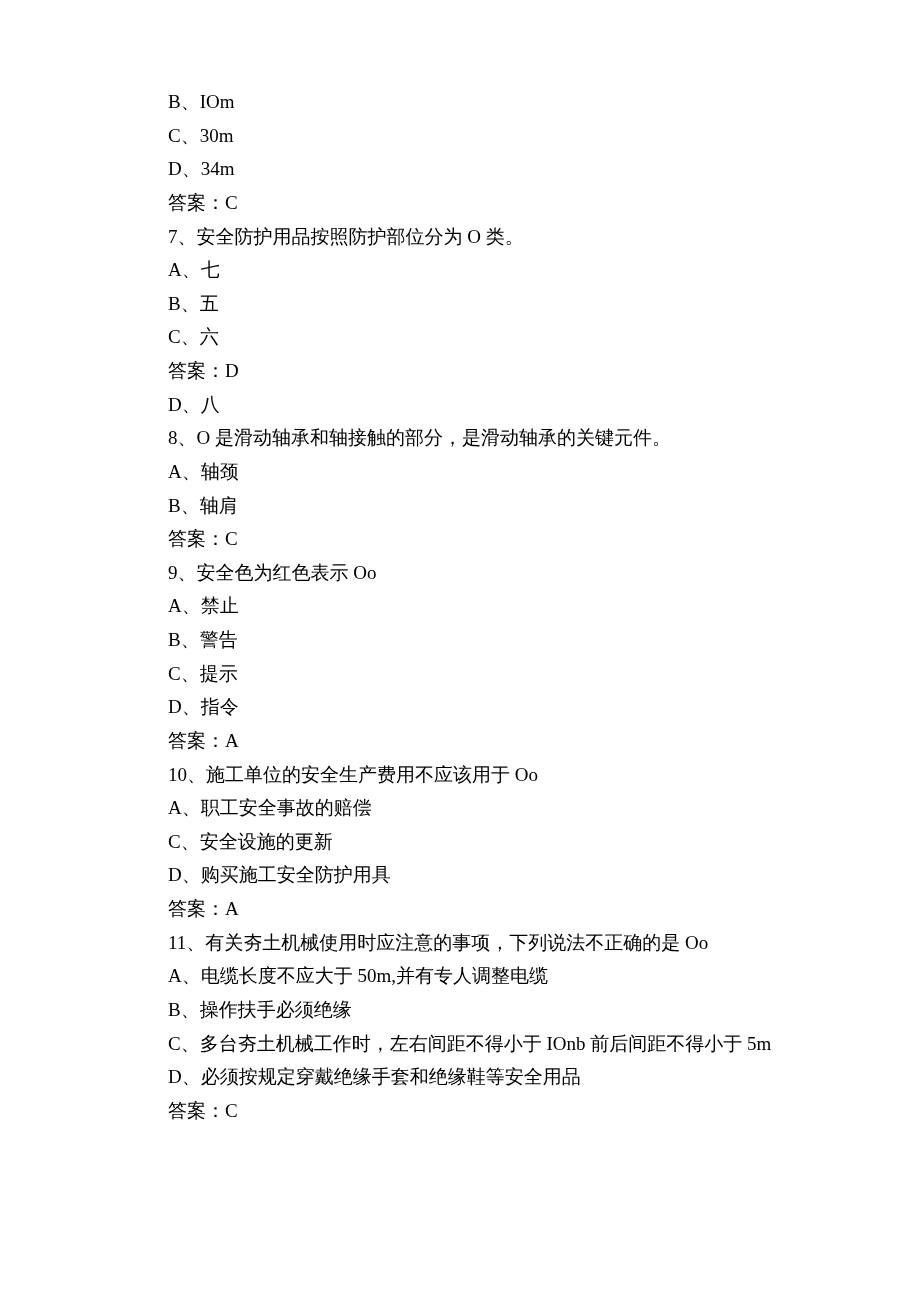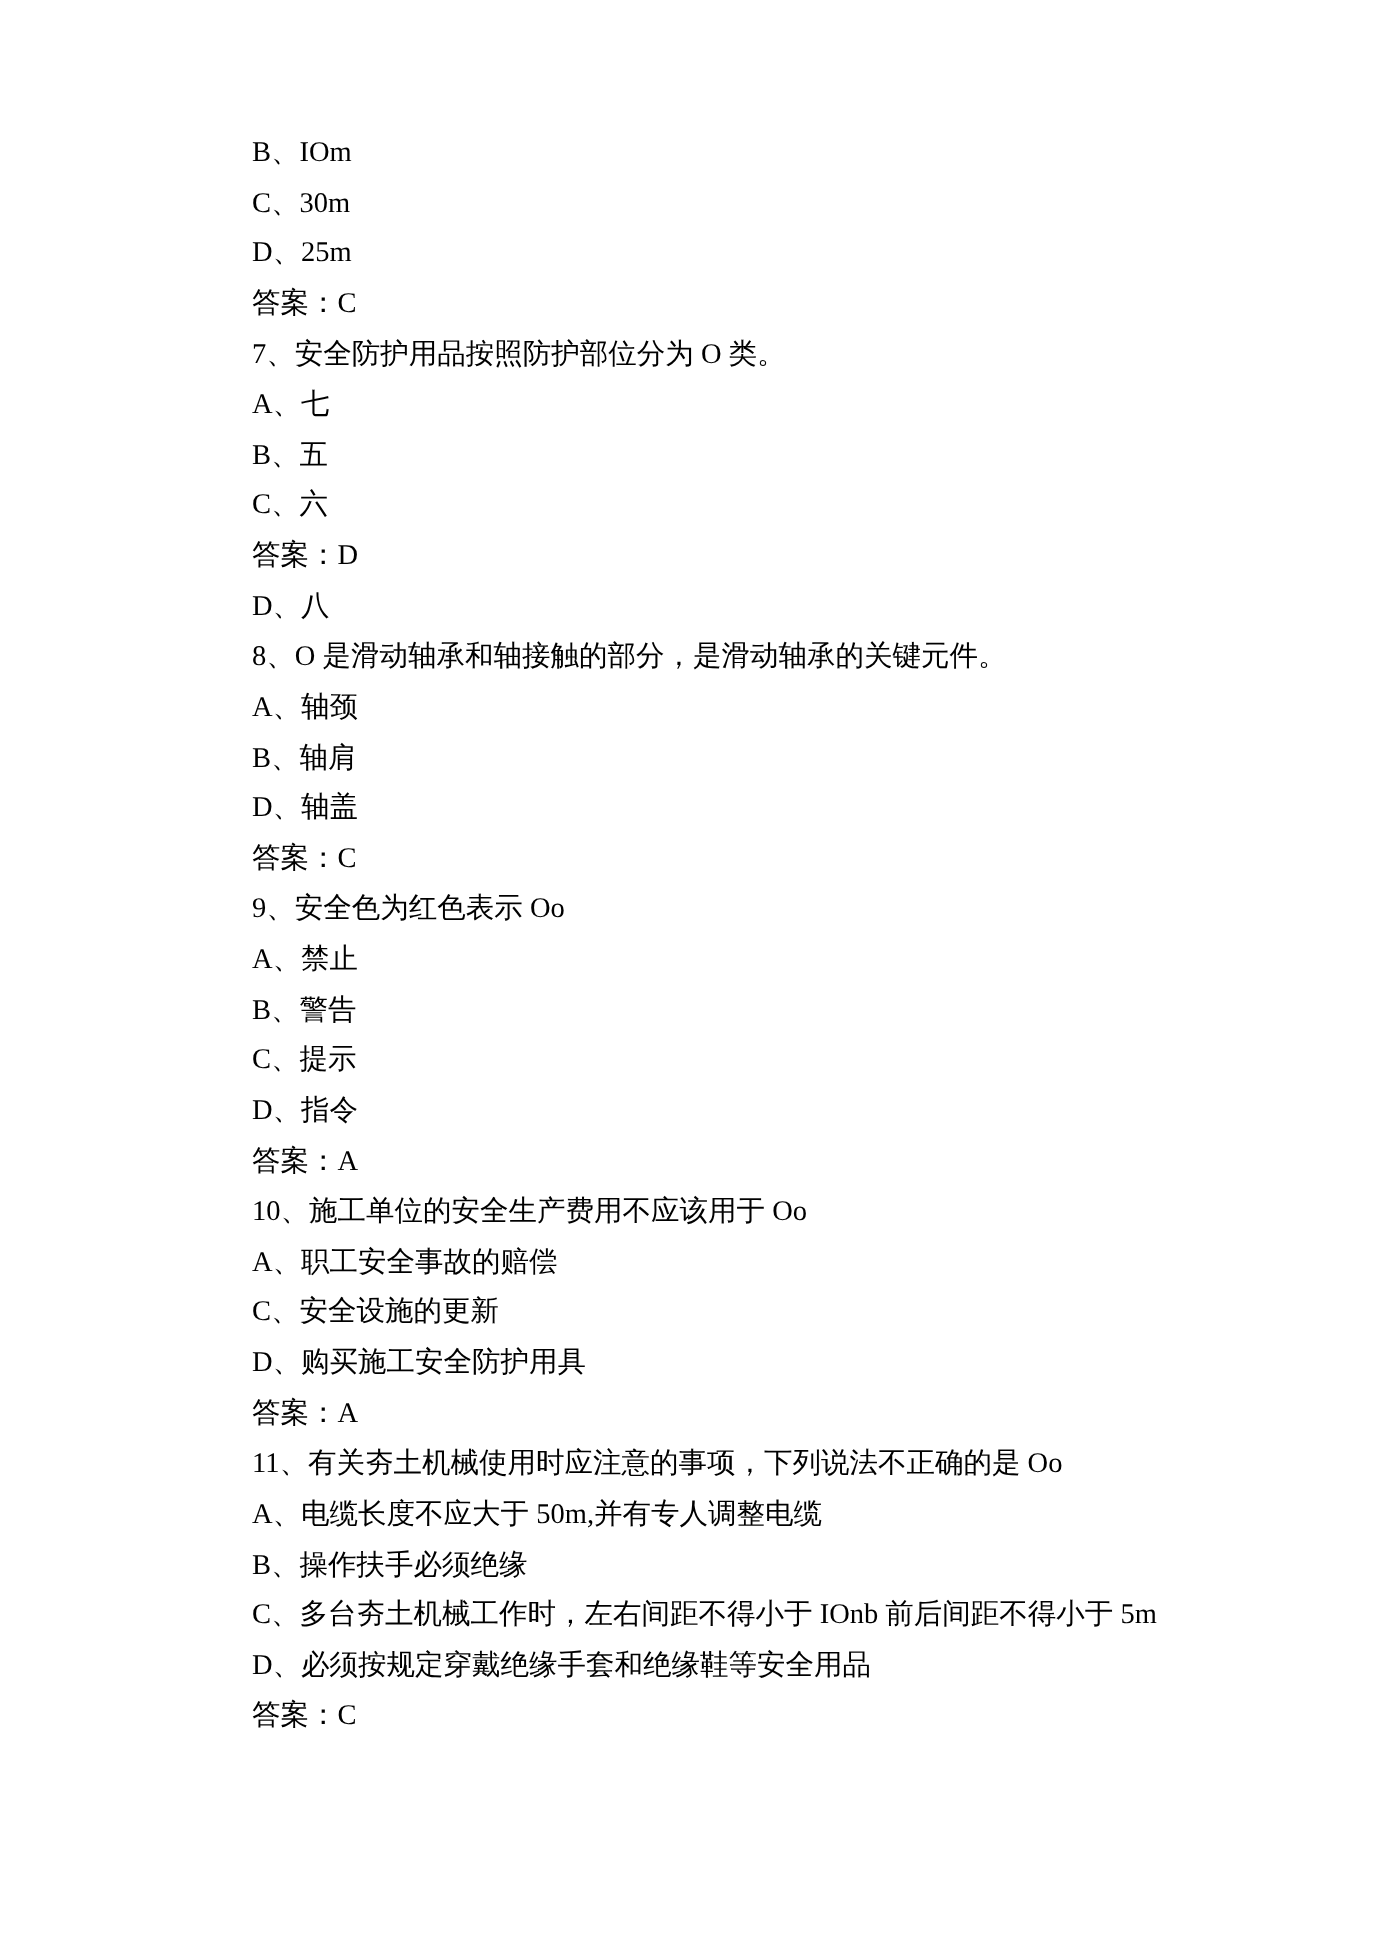--- a/index.html
+++ b/index.html
@@ -22,32 +22,31 @@
     white-space: normal;
     word-break: break-all;
   }
 </style>
 </head>
 <body>
 
 <div class="page">
   <div class="line">B、IOm</div>
   <div class="line">C、30m</div>
-  <div class="line">D、25m</div>
+  <div class="line">D、34m</div>
   <div class="line">答案：C</div>
   <div class="line">7、安全防护用品按照防护部位分为 O 类。</div>
   <div class="line">A、七</div>
   <div class="line">B、五</div>
   <div class="line">C、六</div>
   <div class="line">答案：D</div>
   <div class="line">D、八</div>
   <div class="line">8、O 是滑动轴承和轴接触的部分，是滑动轴承的关键元件。</div>
   <div class="line">A、轴颈</div>
   <div class="line">B、轴肩</div>
-  <div class="line">D、轴盖</div>
   <div class="line">答案：C</div>
   <div class="line">9、安全色为红色表示 Oo</div>
   <div class="line">A、禁止</div>
   <div class="line">B、警告</div>
   <div class="line">C、提示</div>
   <div class="line">D、指令</div>
   <div class="line">答案：A</div>
   <div class="line">10、施工单位的安全生产费用不应该用于 Oo</div>
   <div class="line">A、职工安全事故的赔偿</div>
   <div class="line">C、安全设施的更新</div>

